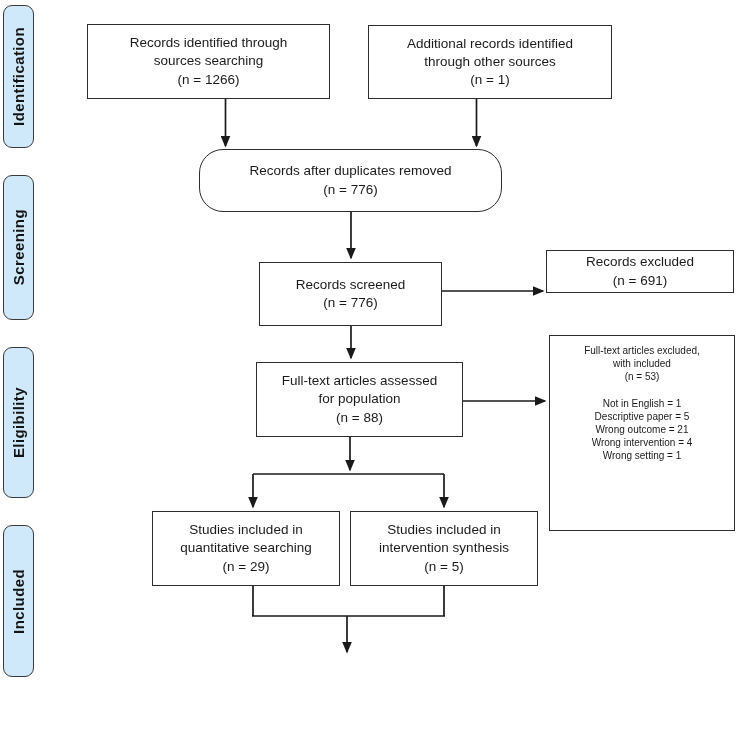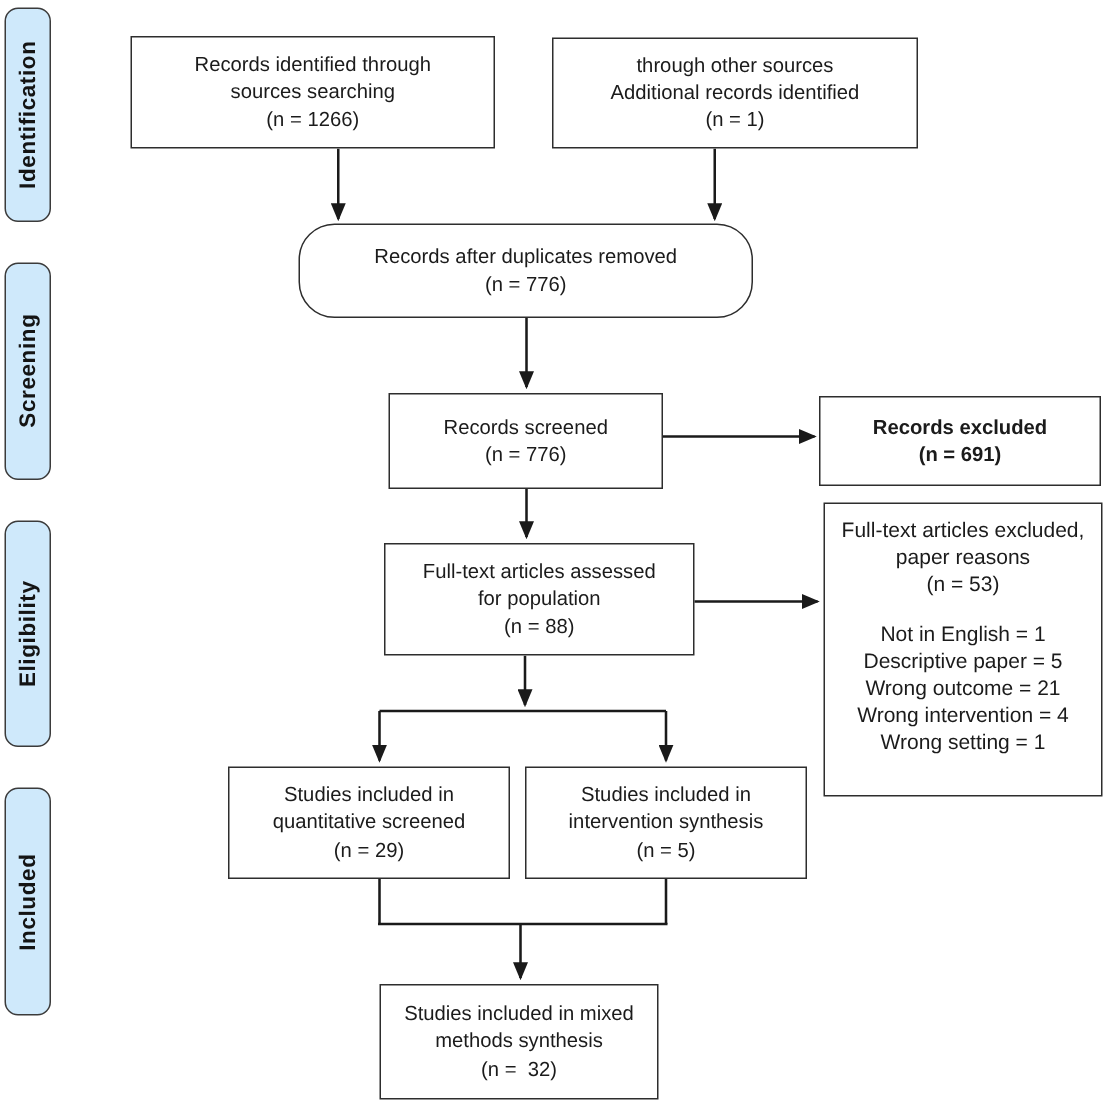--- a/index.html
+++ b/index.html
@@ -21,21 +21,21 @@
   
   .fbox {
     position:absolute; box-sizing:border-box; background:#ffffff;
     border:1.9px solid #2d2d2d;
     display:flex; flex-direction:column; align-items:center; justify-content:center;
     text-align:right; font-size:13.5px; line-height:1.35;
   }
   .fbox .bl { white-space:pre-wrap; }
   .reasons-box {
     justify-content:flex-start; padding-top:8px;
-    font-size:14px; line-height:1.3;
+    font-size:10px; line-height:1.3;
   }
   .reasons-gap { height:14px; }
   svg.arrows { position:absolute; left:0; top:0; pointer-events:none; }
 </style>
 </head>
 <body>
 
 <div class="canvas">
 
   <div class="stage" style="top:5px;height:143px;">
@@ -75,69 +75,64 @@
     </g>
   </svg>
 
   <div class="fbox" style="left:87px;top:24px;width:243px;height:75px;">
     <div class="bl">Records identified through</div>
     <div class="bl">sources searching</div>
     <div class="bl">(n = 1266)</div>
   </div>
 
   <div class="fbox" style="left:368px;top:25px;width:244px;height:74px;">
+    <div class="bl">Additional records identified</div>
     <div class="bl">through other sources</div>
-    <div class="bl">Additional records identified</div>
     <div class="bl">(n = 1)</div>
   </div>
 
   <div class="fbox" style="left:199px;top:149px;width:303px;height:63px;border-radius:24px;">
     <div class="bl">Records after duplicates removed</div>
     <div class="bl">(n = 776)</div>
   </div>
 
   <div class="fbox" style="left:259px;top:262px;width:183px;height:64px;">
     <div class="bl">Records screened</div>
     <div class="bl">(n = 776)</div>
   </div>
 
-  <div class="fbox" style="left:546px;top:264px;width:188px;height:60px;font-weight:bold;">
+  <div class="fbox" style="left:546px;top:250px;width:188px;height:43px;">
     <div class="bl">Records excluded</div>
     <div class="bl">(n = 691)</div>
   </div>
 
   <div class="fbox" style="left:256px;top:362px;width:207px;height:75px;">
     <div class="bl">Full-text articles assessed</div>
     <div class="bl">for population</div>
     <div class="bl">(n = 88)</div>
   </div>
 
   <div class="fbox reasons-box" style="left:549px;top:335px;width:186px;height:196px;">
     <div class="bl">Full-text articles excluded,</div>
-    <div class="bl">paper reasons</div>
+    <div class="bl">with included</div>
     <div class="bl">(n = 53)</div>
     <div class="reasons-gap"></div>
     <div class="bl">Not in English = 1</div>
     <div class="bl">Descriptive paper = 5</div>
     <div class="bl">Wrong outcome = 21</div>
     <div class="bl">Wrong intervention = 4</div>
     <div class="bl">Wrong setting = 1</div>
   </div>
 
   <div class="fbox" style="left:152px;top:511px;width:188px;height:75px;">
     <div class="bl">Studies included in</div>
-    <div class="bl">quantitative screened</div>
+    <div class="bl">quantitative searching</div>
     <div class="bl">(n = 29)</div>
   </div>
 
   <div class="fbox" style="left:350px;top:511px;width:188px;height:75px;">
     <div class="bl">Studies included in</div>
     <div class="bl">intervention synthesis</div>
     <div class="bl">(n = 5)</div>
   </div>
 
-  <div class="fbox" style="left:253px;top:656px;width:186px;height:77px;">
-    <div class="bl">Studies included in mixed</div>
-    <div class="bl">methods synthesis</div>
-    <div class="bl">(n =  32)</div>
-  </div>
 
 </div>
 
 </body></html>

